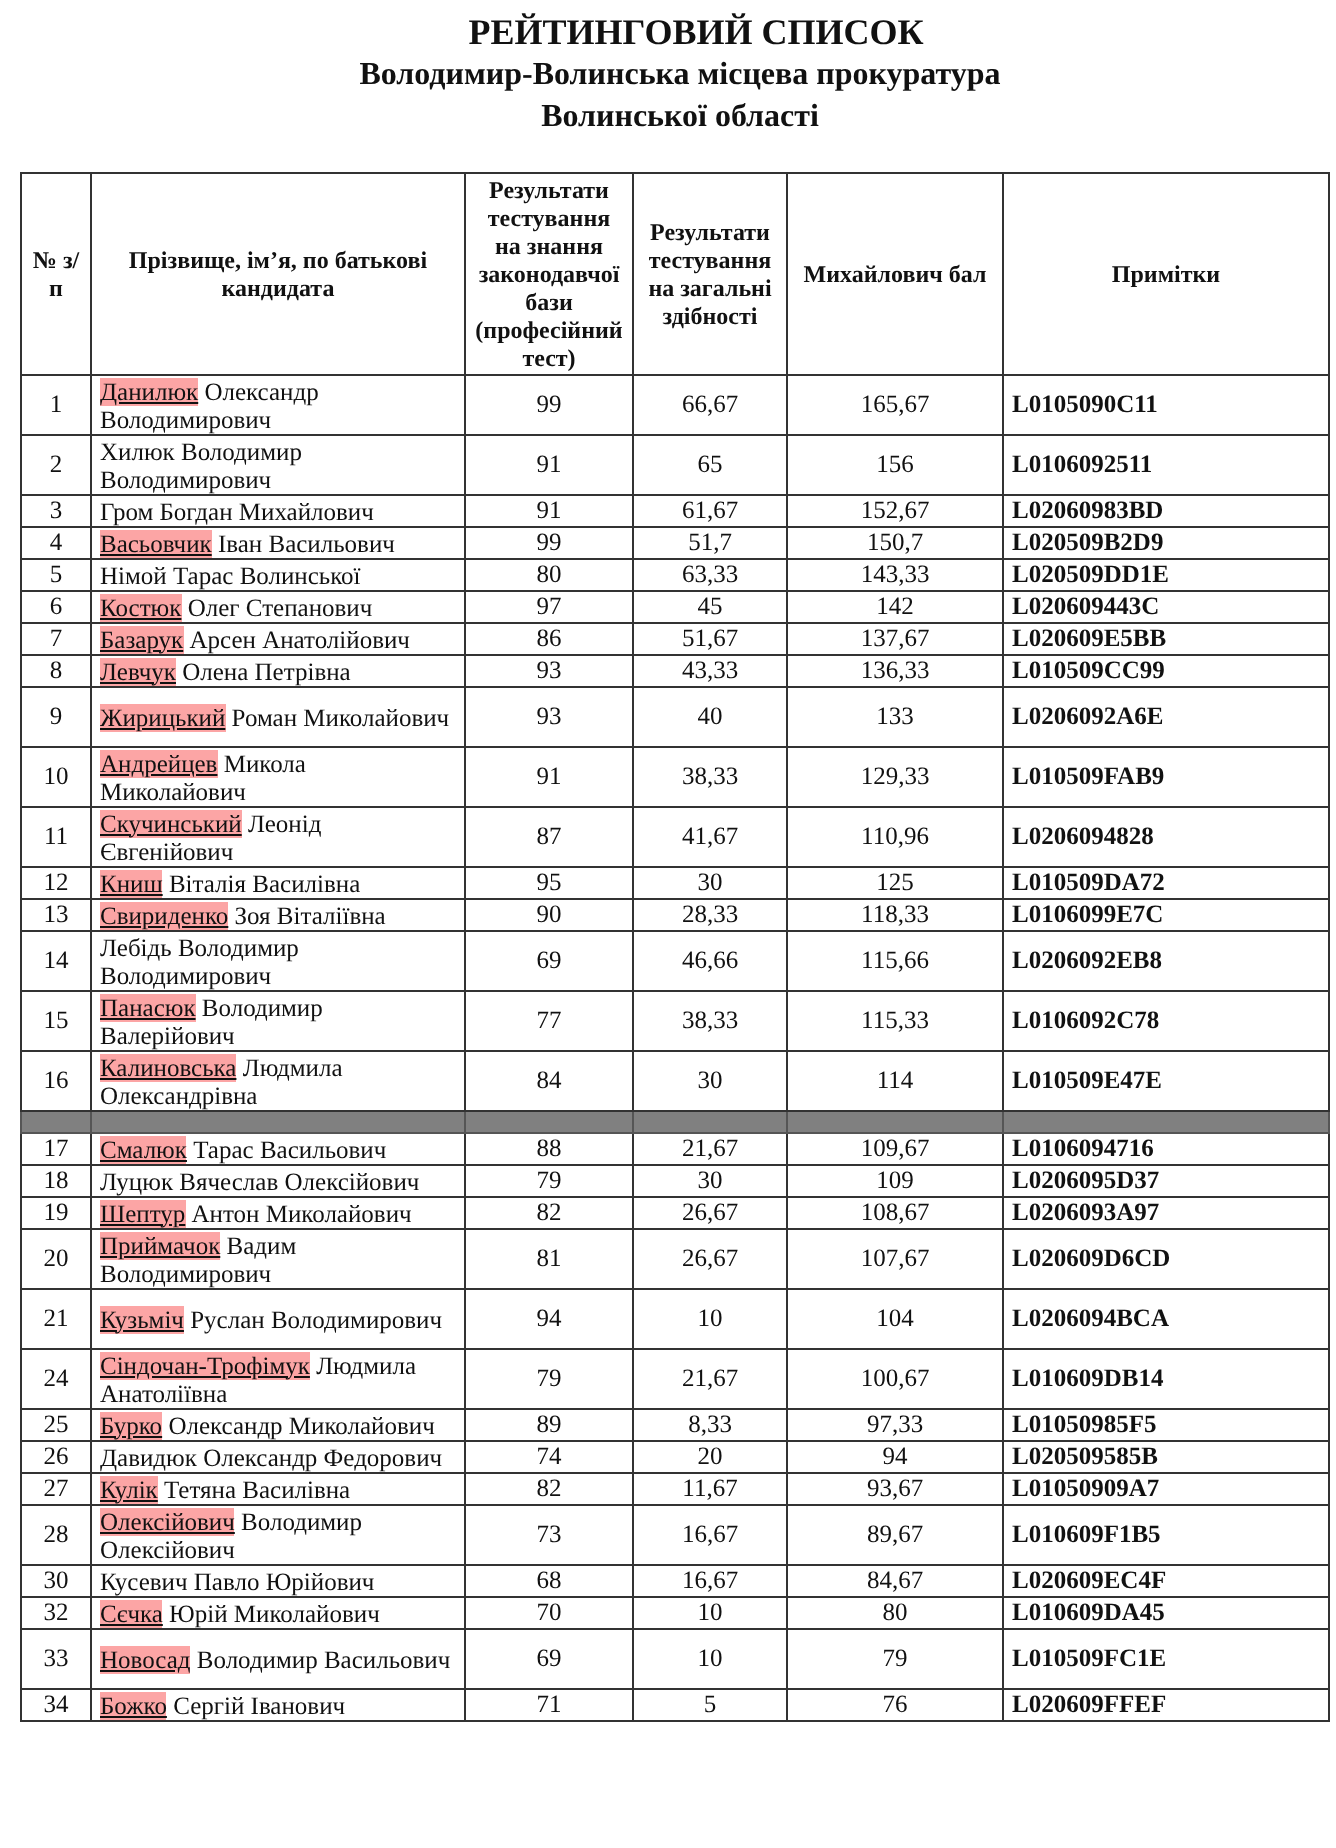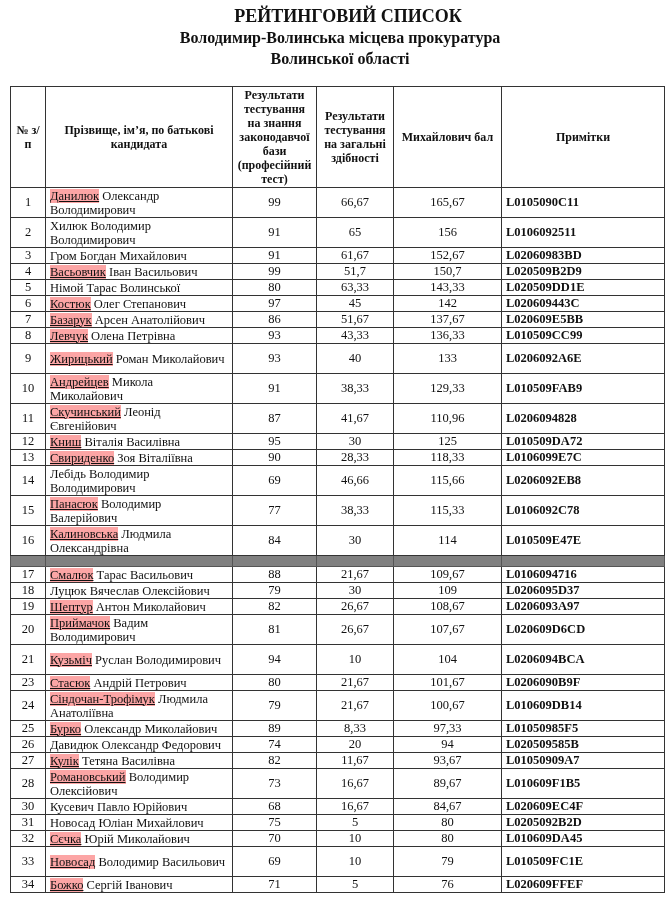--- a/index.html
+++ b/index.html
@@ -223,28 +223,20 @@
         <td class="note">L020609D6CD</td>
       </tr>
       <tr class="r2">
         <td class="num">21</td>
         <td class="name"><span class="hl">Кузьміч</span><span> Руслан Володимирович</span></td>
         <td class="val">94</td>
         <td class="val">10</td>
         <td class="val">104</td>
         <td class="note">L0206094BCA</td>
       </tr>
-      <tr class="r1">
-        <td class="num">23</td>
-        <td class="name"><span class="hl">Стасюк</span><span> Андрій Петрович</span></td>
-        <td class="val">80</td>
-        <td class="val">21,67</td>
-        <td class="val">101,67</td>
-        <td class="note">L0206090B9F</td>
-      </tr>
       <tr class="r2">
         <td class="num">24</td>
         <td class="name"><span class="hl">Сіндочан-Трофімук</span><span> Людмила Анатоліївна</span></td>
         <td class="val">79</td>
         <td class="val">21,67</td>
         <td class="val">100,67</td>
         <td class="note">L010609DB14</td>
       </tr>
       <tr class="r1">
         <td class="num">25</td>
@@ -265,43 +257,35 @@
       <tr class="r1">
         <td class="num">27</td>
         <td class="name"><span class="hl">Кулік</span><span> Тетяна Василівна</span></td>
         <td class="val">82</td>
         <td class="val">11,67</td>
         <td class="val">93,67</td>
         <td class="note">L01050909A7</td>
       </tr>
       <tr class="r2">
         <td class="num">28</td>
-        <td class="name"><span class="hl">Романовський</span><span> Володимир Олексійович</span></td>
+        <td class="name"><span class="hl">Олексійович</span><span> Володимир Олексійович</span></td>
         <td class="val">73</td>
         <td class="val">16,67</td>
         <td class="val">89,67</td>
         <td class="note">L010609F1B5</td>
       </tr>
       <tr class="r1">
         <td class="num">30</td>
         <td class="name"><span>Кусевич</span><span> Павло Юрійович</span></td>
         <td class="val">68</td>
         <td class="val">16,67</td>
         <td class="val">84,67</td>
         <td class="note">L020609EC4F</td>
       </tr>
       <tr class="r1">
-        <td class="num">31</td>
-        <td class="name"><span>Новосад</span><span> Юліан Михайлович</span></td>
-        <td class="val">75</td>
-        <td class="val">5</td>
-        <td class="val">80</td>
-        <td class="note">L0205092B2D</td>
-      </tr>
-      <tr class="r1">
         <td class="num">32</td>
         <td class="name"><span class="hl">Сєчка</span><span> Юрій Миколайович</span></td>
         <td class="val">70</td>
         <td class="val">10</td>
         <td class="val">80</td>
         <td class="note">L010609DA45</td>
       </tr>
       <tr class="r2">
         <td class="num">33</td>
         <td class="name"><span class="hl">Новосад</span><span> Володимир Васильович</span></td>

